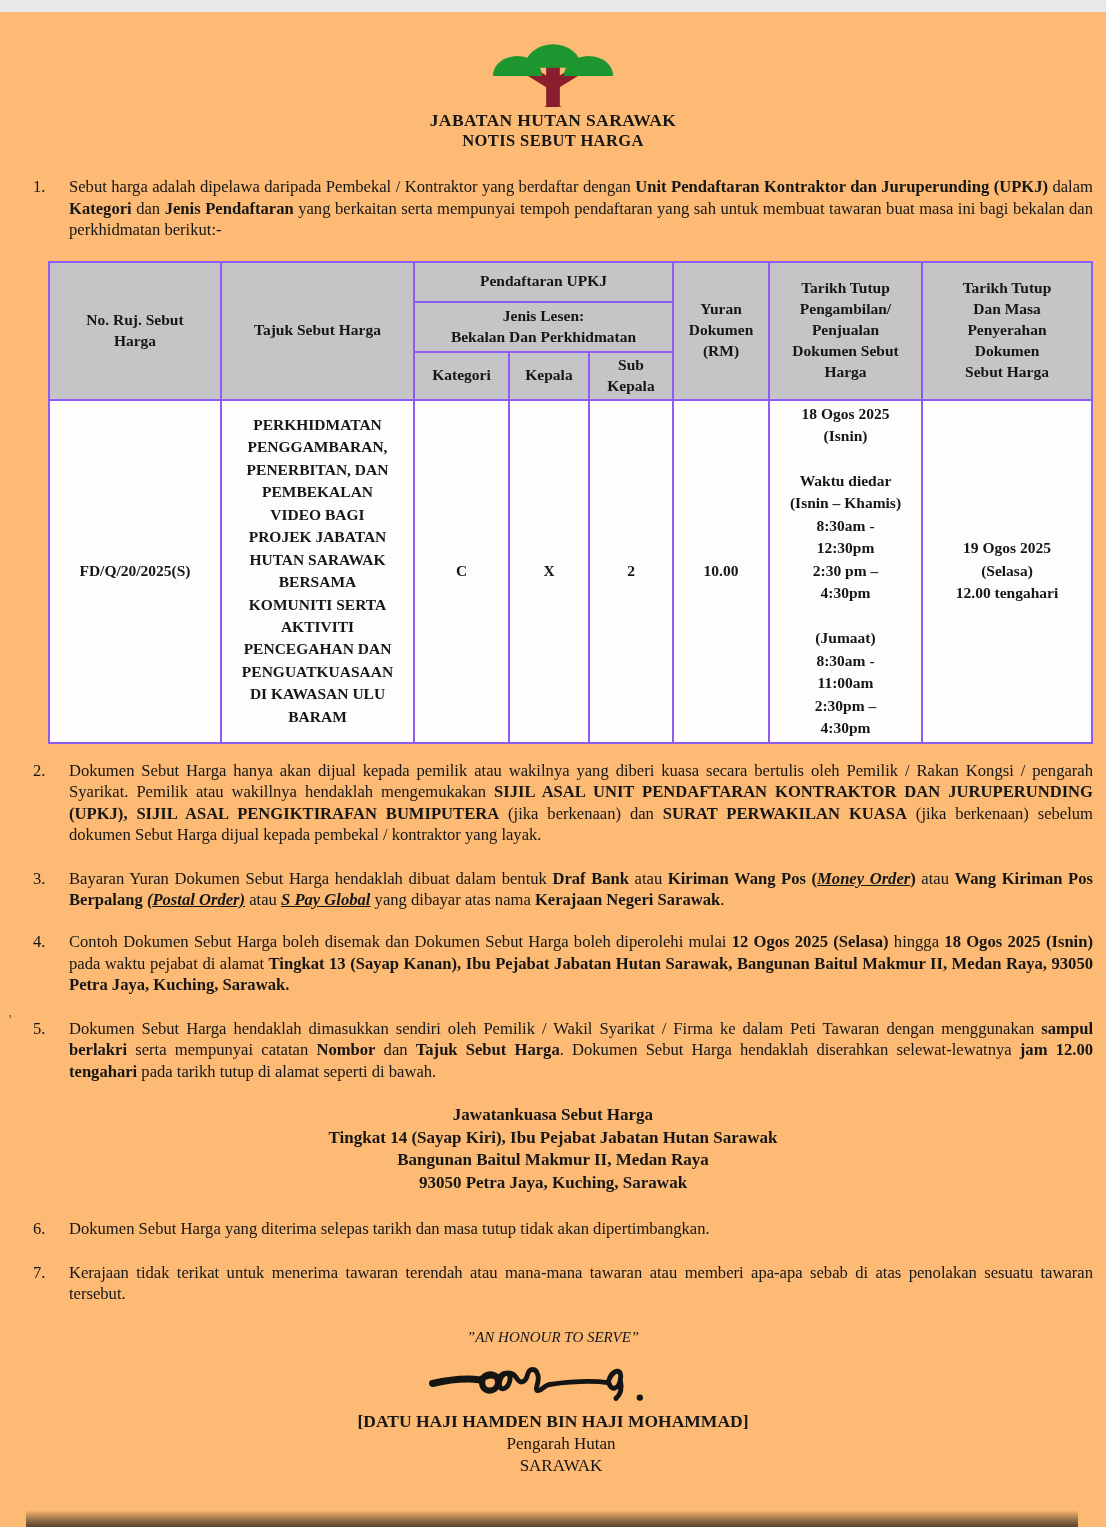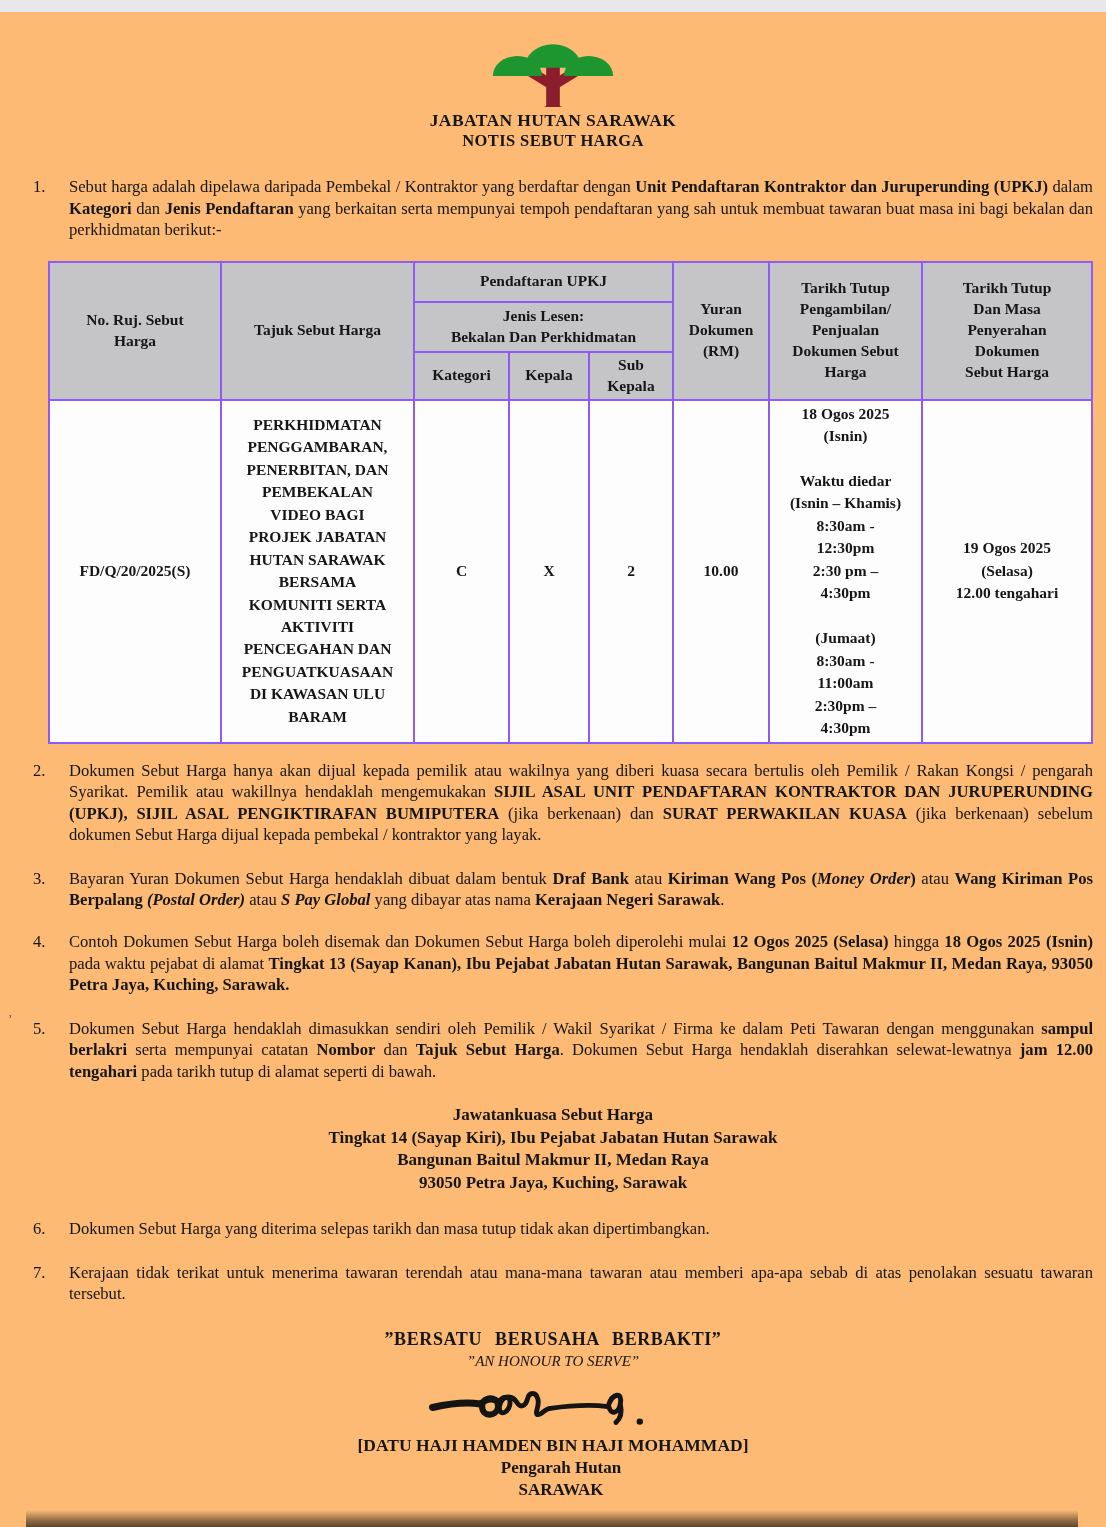--- a/index.html
+++ b/index.html
@@ -6,21 +6,21 @@
   .page{
     position:relative;
     width:1106px;height:1527px;
     margin:12px auto;
     background:#fdba74;
     font-family:"Liberation Serif","DejaVu Serif",serif;
     color:#161616;
     overflow:hidden;
   }
   .b{font-weight:bold;}
-  .i{font-style:italic;}
+  .i{font-style:italic;text-decoration:underline;}
 
   
   .hdr{padding-top:13px;text-align:center;}
   .logo{display:block;margin:0 auto;width:130px;height:82px;}
   .org-title{font-size:17.5px;font-weight:bold;letter-spacing:.4px;margin-top:3px;}
   .doc-title{font-size:16.5px;font-weight:bold;letter-spacing:.4px;}
 
   
   .para{
     display:grid;grid-template-columns:36px 1fr;
@@ -61,21 +61,21 @@
 
   
   .motto{margin-top:24px;text-align:center;}
   .motto-my{font-size:18px;font-weight:bold;letter-spacing:.6px;word-spacing:8px;}
   .motto-en{font-size:15px;font-weight:normal;font-style:italic;margin-top:3px;}
 
   
   .sigblock{text-align:center;margin-top:2px;}
   .sig{display:block;margin:0 auto;width:300px;height:62px;}
   .signame{font-size:17.5px;font-weight:bold;line-height:1.3;}
-  .sigrole{font-size:17px;font-weight:bold;line-height:1.3;padding-left:16px;}
+  .sigrole{font-size:17px;font-weight:normal;line-height:1.3;padding-left:16px;}
 
   
   .scan-shadow{
     position:absolute;left:26px;right:28px;bottom:0;height:29px;
     background:linear-gradient(to bottom,rgba(18,18,18,0) 0%,rgba(18,18,18,.45) 35%,rgba(8,8,8,.93) 85%,#070707 100%);
     border-radius:3px 3px 0 0;
   }
   .edge-mark{position:absolute;left:8px;top:992px;font-size:13px;color:#555;}
 </style>
 </head>
@@ -214,21 +214,20 @@
   <div class="para p6">
     <span class="num">6.</span>
     <span class="txt"><span>Dokumen Sebut Harga yang diterima selepas tarikh dan masa tutup tidak akan dipertimbangkan.</span></span>
   </div>
   <div class="para p7">
     <span class="num">7.</span>
     <span class="txt"><span>Kerajaan tidak terikat untuk menerima tawaran terendah atau mana-mana tawaran atau memberi apa-apa sebab di atas penolakan sesuatu tawaran tersebut.</span></span>
   </div>
 
   <div class="motto">
-    <div class="motto-my">”BERSATU  BERUSAHA  BERBAKTI”</div>
     <div class="motto-en">”AN HONOUR TO SERVE”</div>
   </div>
 
   <div class="sigblock">
     <svg class="sig" viewBox="0 0 300 70" aria-hidden="true">
       <g fill="none" stroke="#141414" stroke-linecap="round" stroke-linejoin="round">
         <path d="M14,40 C36,35 54,34 68,36" stroke-width="8"></path>
         <path d="M68,36 c10,-8 22,-6 20,4 c-2,11 -18,11 -18,-1 c0,-9 10,-12 17,-6" stroke-width="7"></path>
         <path d="M87,37 c6,-12 17,-11 14,1 c-3,11 -14,11 -11,-1 c3,-10 13,-12 19,-3 c4,7 10,5 12,-3 c2,-9 10,-9 12,0 c2,8 -4,15 -1,17 c4,2 9,-7 15,-7" stroke-width="5.5"></path>
         <path d="M147,41 C176,37 196,37 212,39" stroke-width="5.5"></path>

